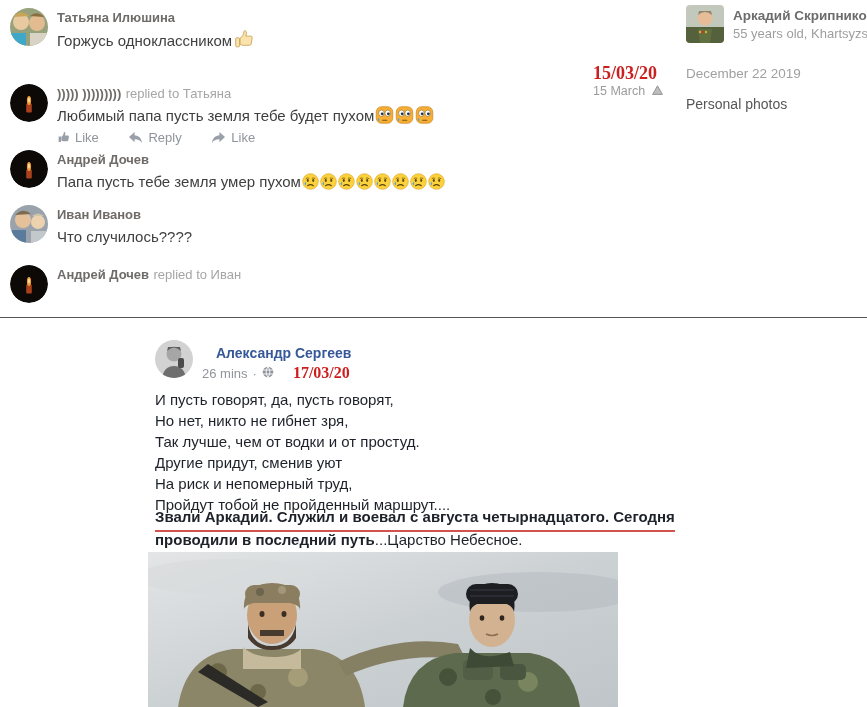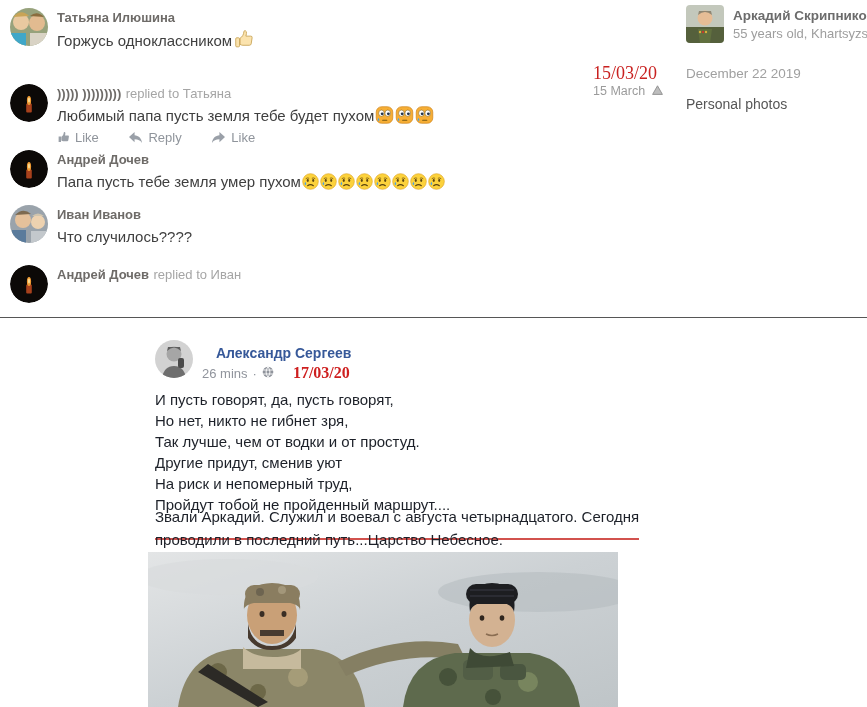--- a/index.html
+++ b/index.html
@@ -15,40 +15,40 @@
   .c-author{font-size:13px;font-weight:bold;color:#6e6b68;cursor:pointer;display:inline;text-align:right;}
   .c-replyto{font-size:13px;color:#a5a5a5;font-weight:normal;}
   .c-text{font-size:15px;color:#3f3f3f;margin-top:4px;line-height:20px;white-space:nowrap;}
   .emoji-row svg{vertical-align:-3px;margin-left:1px;}
   .c-actions{margin-top:4px;font-size:13px;color:#8f949b;}
   .c-action{margin-right:26px;cursor:pointer;display:inline-flex;align-items:center;gap:5px;}
   .c-action svg{display:inline-block;}
   .red-underline{border-bottom:2px solid #d2524e;padding-bottom:2px;}
   
   .stamp1{position:absolute;left:593px;top:63px;font-family:"Liberation Serif",serif;
-          font-weight:normal;font-size:18px;color:#c92120;}
+          font-weight:bold;font-size:18px;color:#c92120;}
   .stamp1-sub{position:absolute;left:593px;top:84px;font-size:12.5px;color:#9b9b9b;display:flex;align-items:center;gap:7px;}
   
   .profile{position:absolute;left:686px;top:5px;width:181px;}
   .p-avatar{position:absolute;left:0;top:0;width:38px;height:38px;border-radius:4px;overflow:hidden;cursor:pointer;}
   .p-col{margin-left:47px;white-space:nowrap;}
   .p-name{font-size:13.5px;font-weight:bold;color:#6c6c6c;margin-top:3px;cursor:pointer;}
   .p-sub{font-size:13px;color:#9e9e9e;margin-top:3px;}
   .p-section{position:absolute;left:686px;top:48px;font-size:14px;color:#565656;cursor:pointer;margin-top:48px;}
   .p-date{position:absolute;left:686px;top:66px;font-size:13.5px;color:#a0a0a0;}
   
   .divider{position:absolute;left:0;top:317px;width:867px;height:1px;background:#565656;}
   
   .post-avatar{position:absolute;left:155px;top:340px;width:38px;height:38px;border-radius:50%;overflow:hidden;cursor:pointer;}
   .post-name{position:absolute;left:216px;top:345px;font-size:14px;font-weight:bold;color:#365899;cursor:pointer;}
   .post-meta{position:absolute;left:202px;top:364px;font-size:13px;color:#90949c;display:flex;align-items:center;gap:5px;}
   .post-date{font-family:"Liberation Serif",serif;font-weight:bold;font-size:16px;color:#ce1f1f;margin-left:14px;}
   .poem{position:absolute;left:155px;top:389px;font-size:15px;color:#1d2129;line-height:21px;}
   .final-para{position:absolute;left:155px;top:505px;font-size:15px;color:#1d2129;line-height:23px;}
-  .u-red{border-bottom:2px solid #d2524e;padding-bottom:13px;}
+  .u-red{border-bottom:2px solid #d2524e;padding-bottom:5px;font-weight:bold;}
   .photo{position:absolute;left:148px;top:552px;width:470px;height:155px;overflow:hidden;}
 </style>
 </head>
 <body>
 
 <div class="comment" style="top:8px">
   <div class="c-avatar">
     <svg viewBox="0 0 38 38" width="38" height="38">
       <rect width="38" height="38" fill="#97a27c"></rect>
       <circle cx="11" cy="14" r="8" fill="#e9c9a0"></circle>

